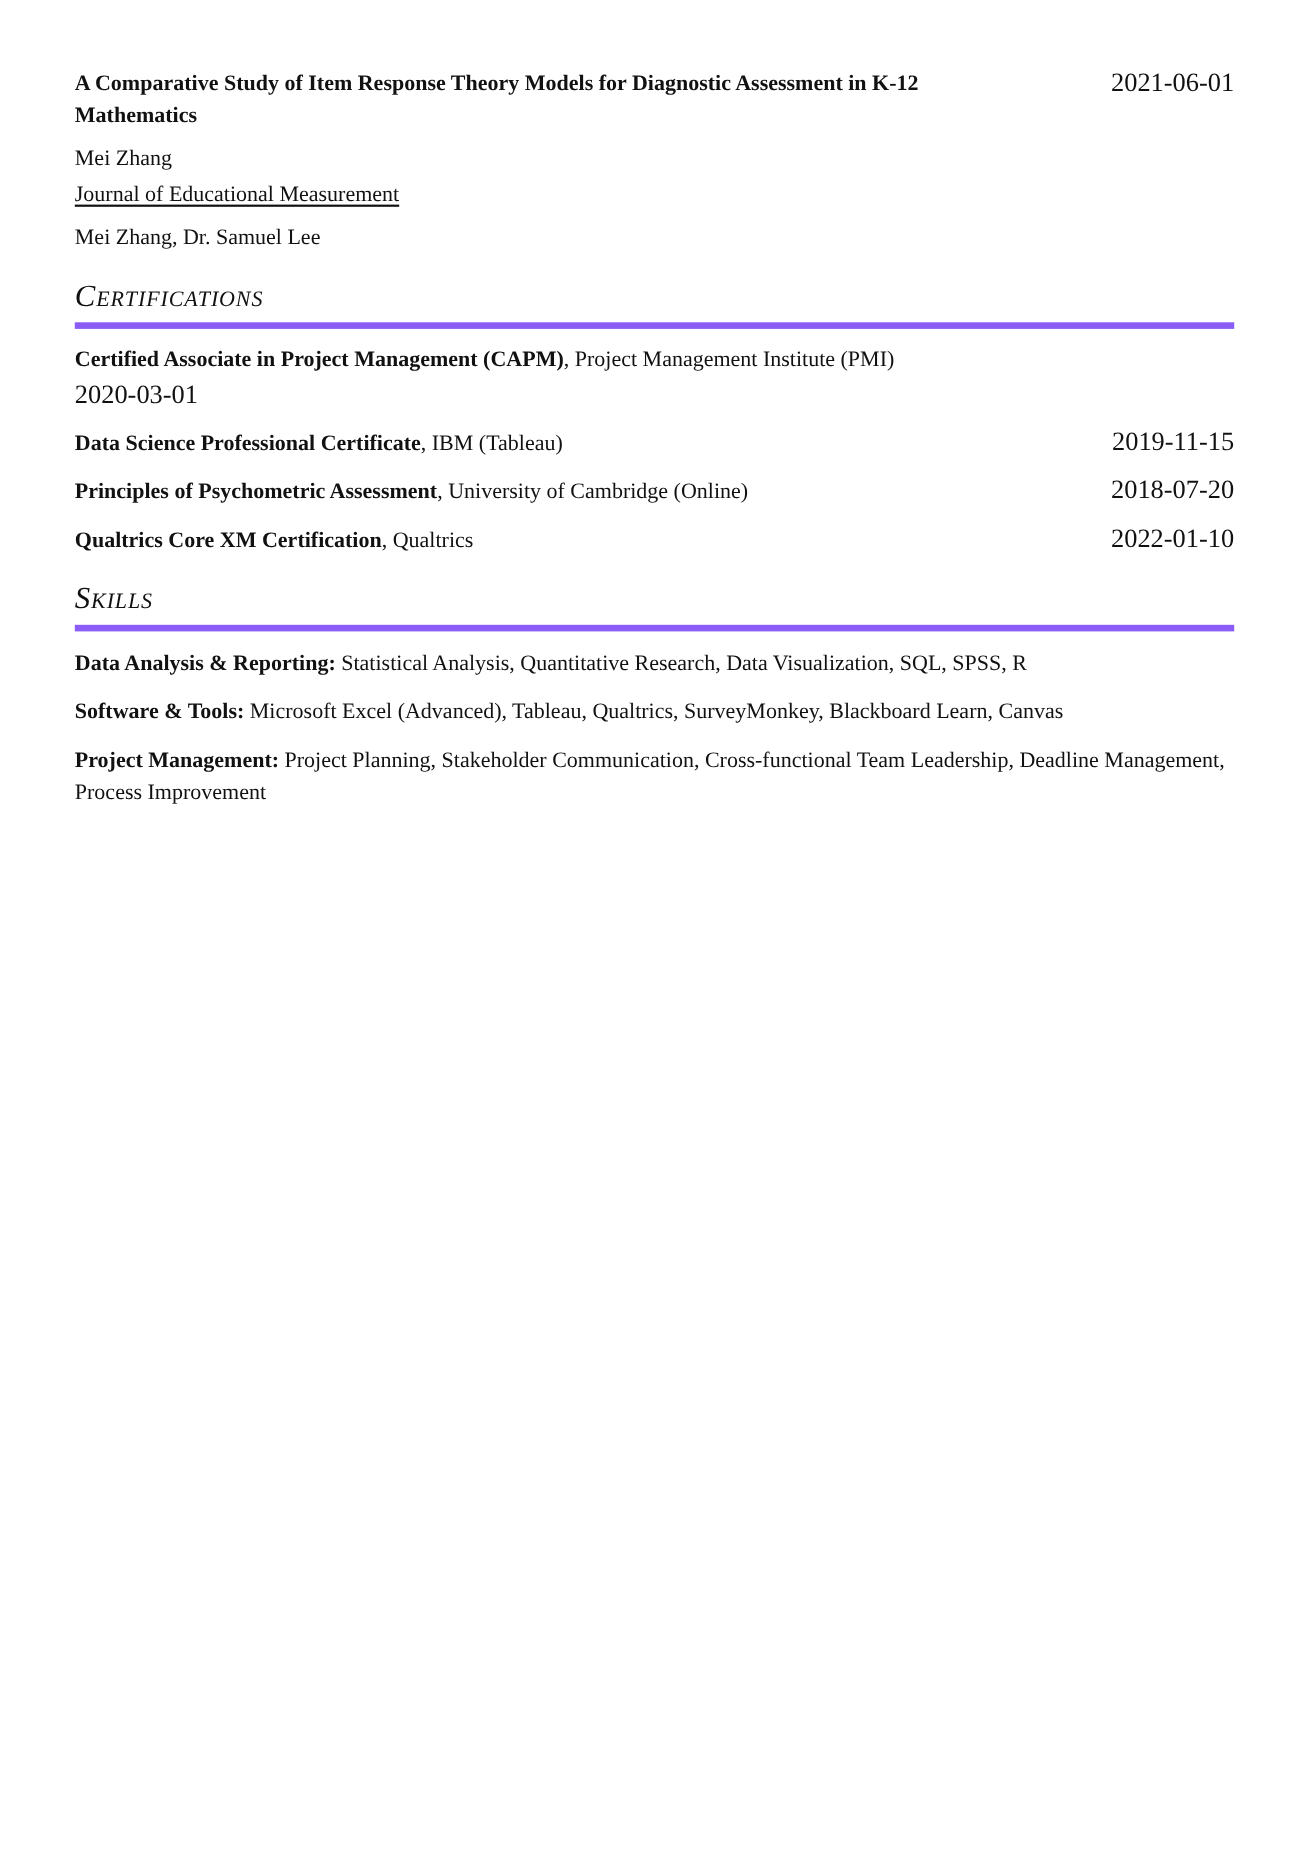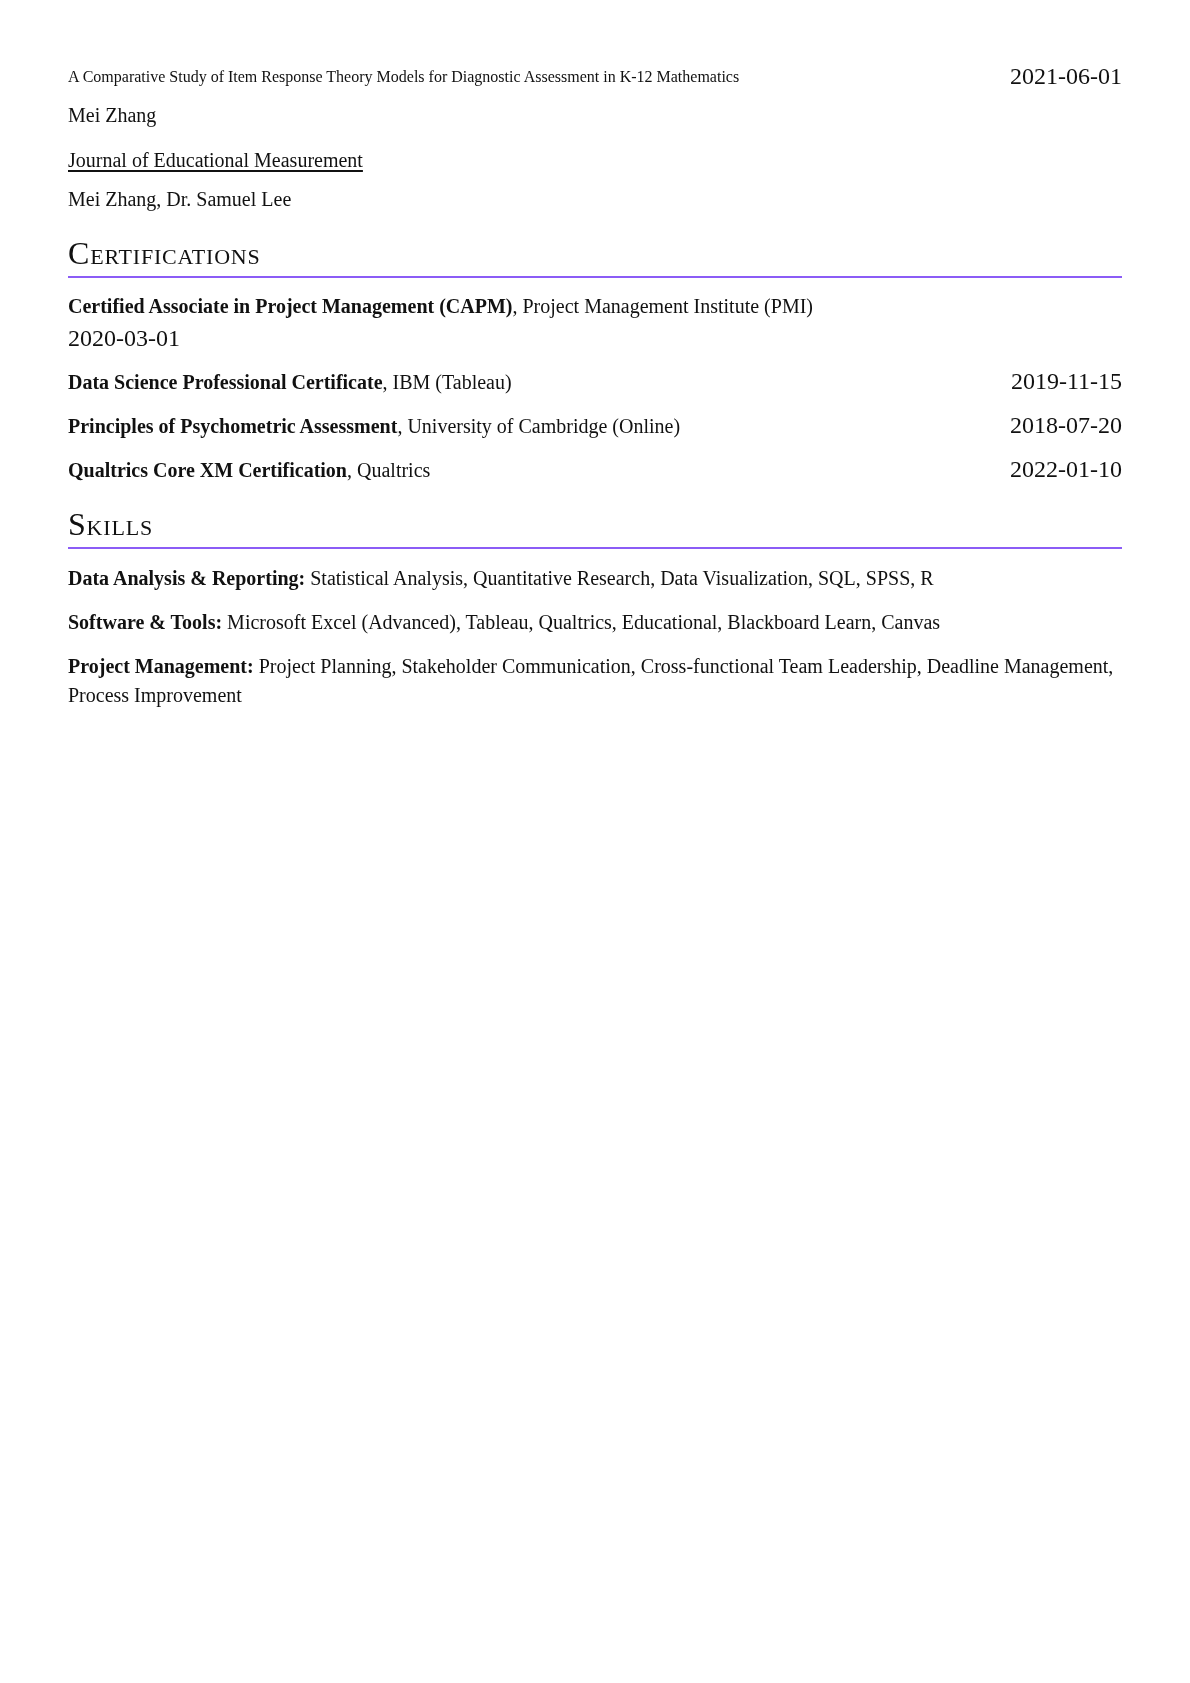--- a/index.html
+++ b/index.html
@@ -29,56 +29,57 @@
   .pub-entry + .pub-entry { margin-top: 9px; }
 
   .entry-head {
     display: flex;
     justify-content: space-between;
     align-items: flex-start;
     column-gap: 30px;
   }
 
   .entry-title {
-    font-weight: normal;
-    font-size: 16px;
+    font-weight: bold;
+    font-size: 20px;
     line-height: 29px;
     max-width: 780px;
   }
 
   .entry-date,
   .cert-date {
     font-weight: normal;
     white-space: nowrap;
     font-size: 24px;
     line-height: 29px;
   }
 
   .entry-authors { margin-top: 10px; }
 
-  .entry-journal { margin-top: 16px; }
+  .entry-journal { margin-top: 4px; }
 
   .journal-link {
     color: #111111;
     text-decoration: underline;
     text-underline-offset: 3px;
     cursor: pointer;
   }
 
   
   .section { margin-top: 25px; }
 
   .section-heading {
     font-variant: small-caps;
     font-weight: normal;
-    font-size: 32px;
+    font-size: 28px;
     line-height: 28px;
     letter-spacing: 0.8px;
     padding-bottom: 9px;
-    border-bottom: 2px solid #8b5cf6;
+    border-bottom: 6px solid #8b5cf6;
+    font-style: italic;
   }
 
   
   .cert-row {
     display: flex;
     flex-wrap: wrap;
     justify-content: space-between;
     align-items: baseline;
     column-gap: 44px;
     margin-top: 14px;
@@ -148,21 +149,21 @@
     <h2 class="section-heading">Skills</h2>
 
 
     <p class="skill-par">
       <b class="skill-category">Data Analysis &amp; Reporting:</b>
       <span class="skill-details">Statistical Analysis, Quantitative Research, Data Visualization, SQL, SPSS, R</span>
     </p>
 
     <p class="skill-par">
       <b class="skill-category">Software &amp; Tools:</b>
-      <span class="skill-details">Microsoft Excel (Advanced), Tableau, Qualtrics, Educational, Blackboard Learn, Canvas</span>
+      <span class="skill-details">Microsoft Excel (Advanced), Tableau, Qualtrics, SurveyMonkey, Blackboard Learn, Canvas</span>
     </p>
 
     <p class="skill-par">
       <b class="skill-category">Project Management:</b>
       <span class="skill-details">Project Planning, Stakeholder Communication, Cross-functional Team Leadership, Deadline Management, Process Improvement</span>
     </p>
   </section>
 
 </div>
 

